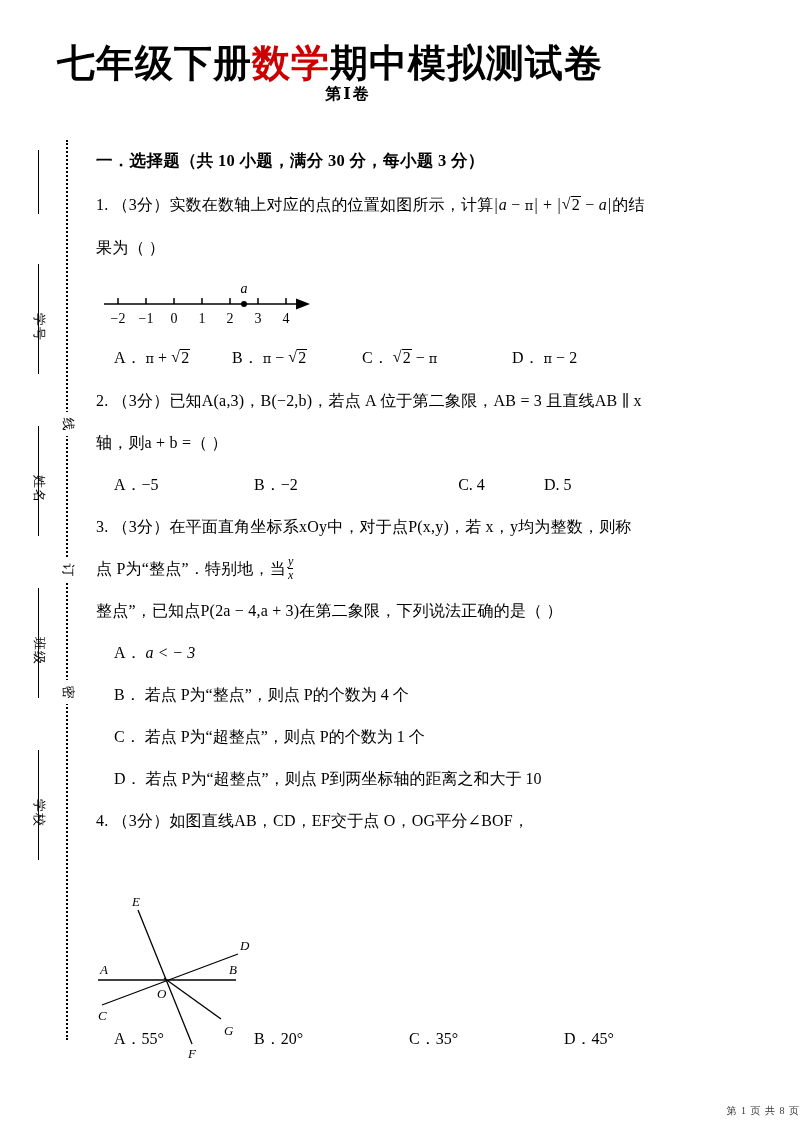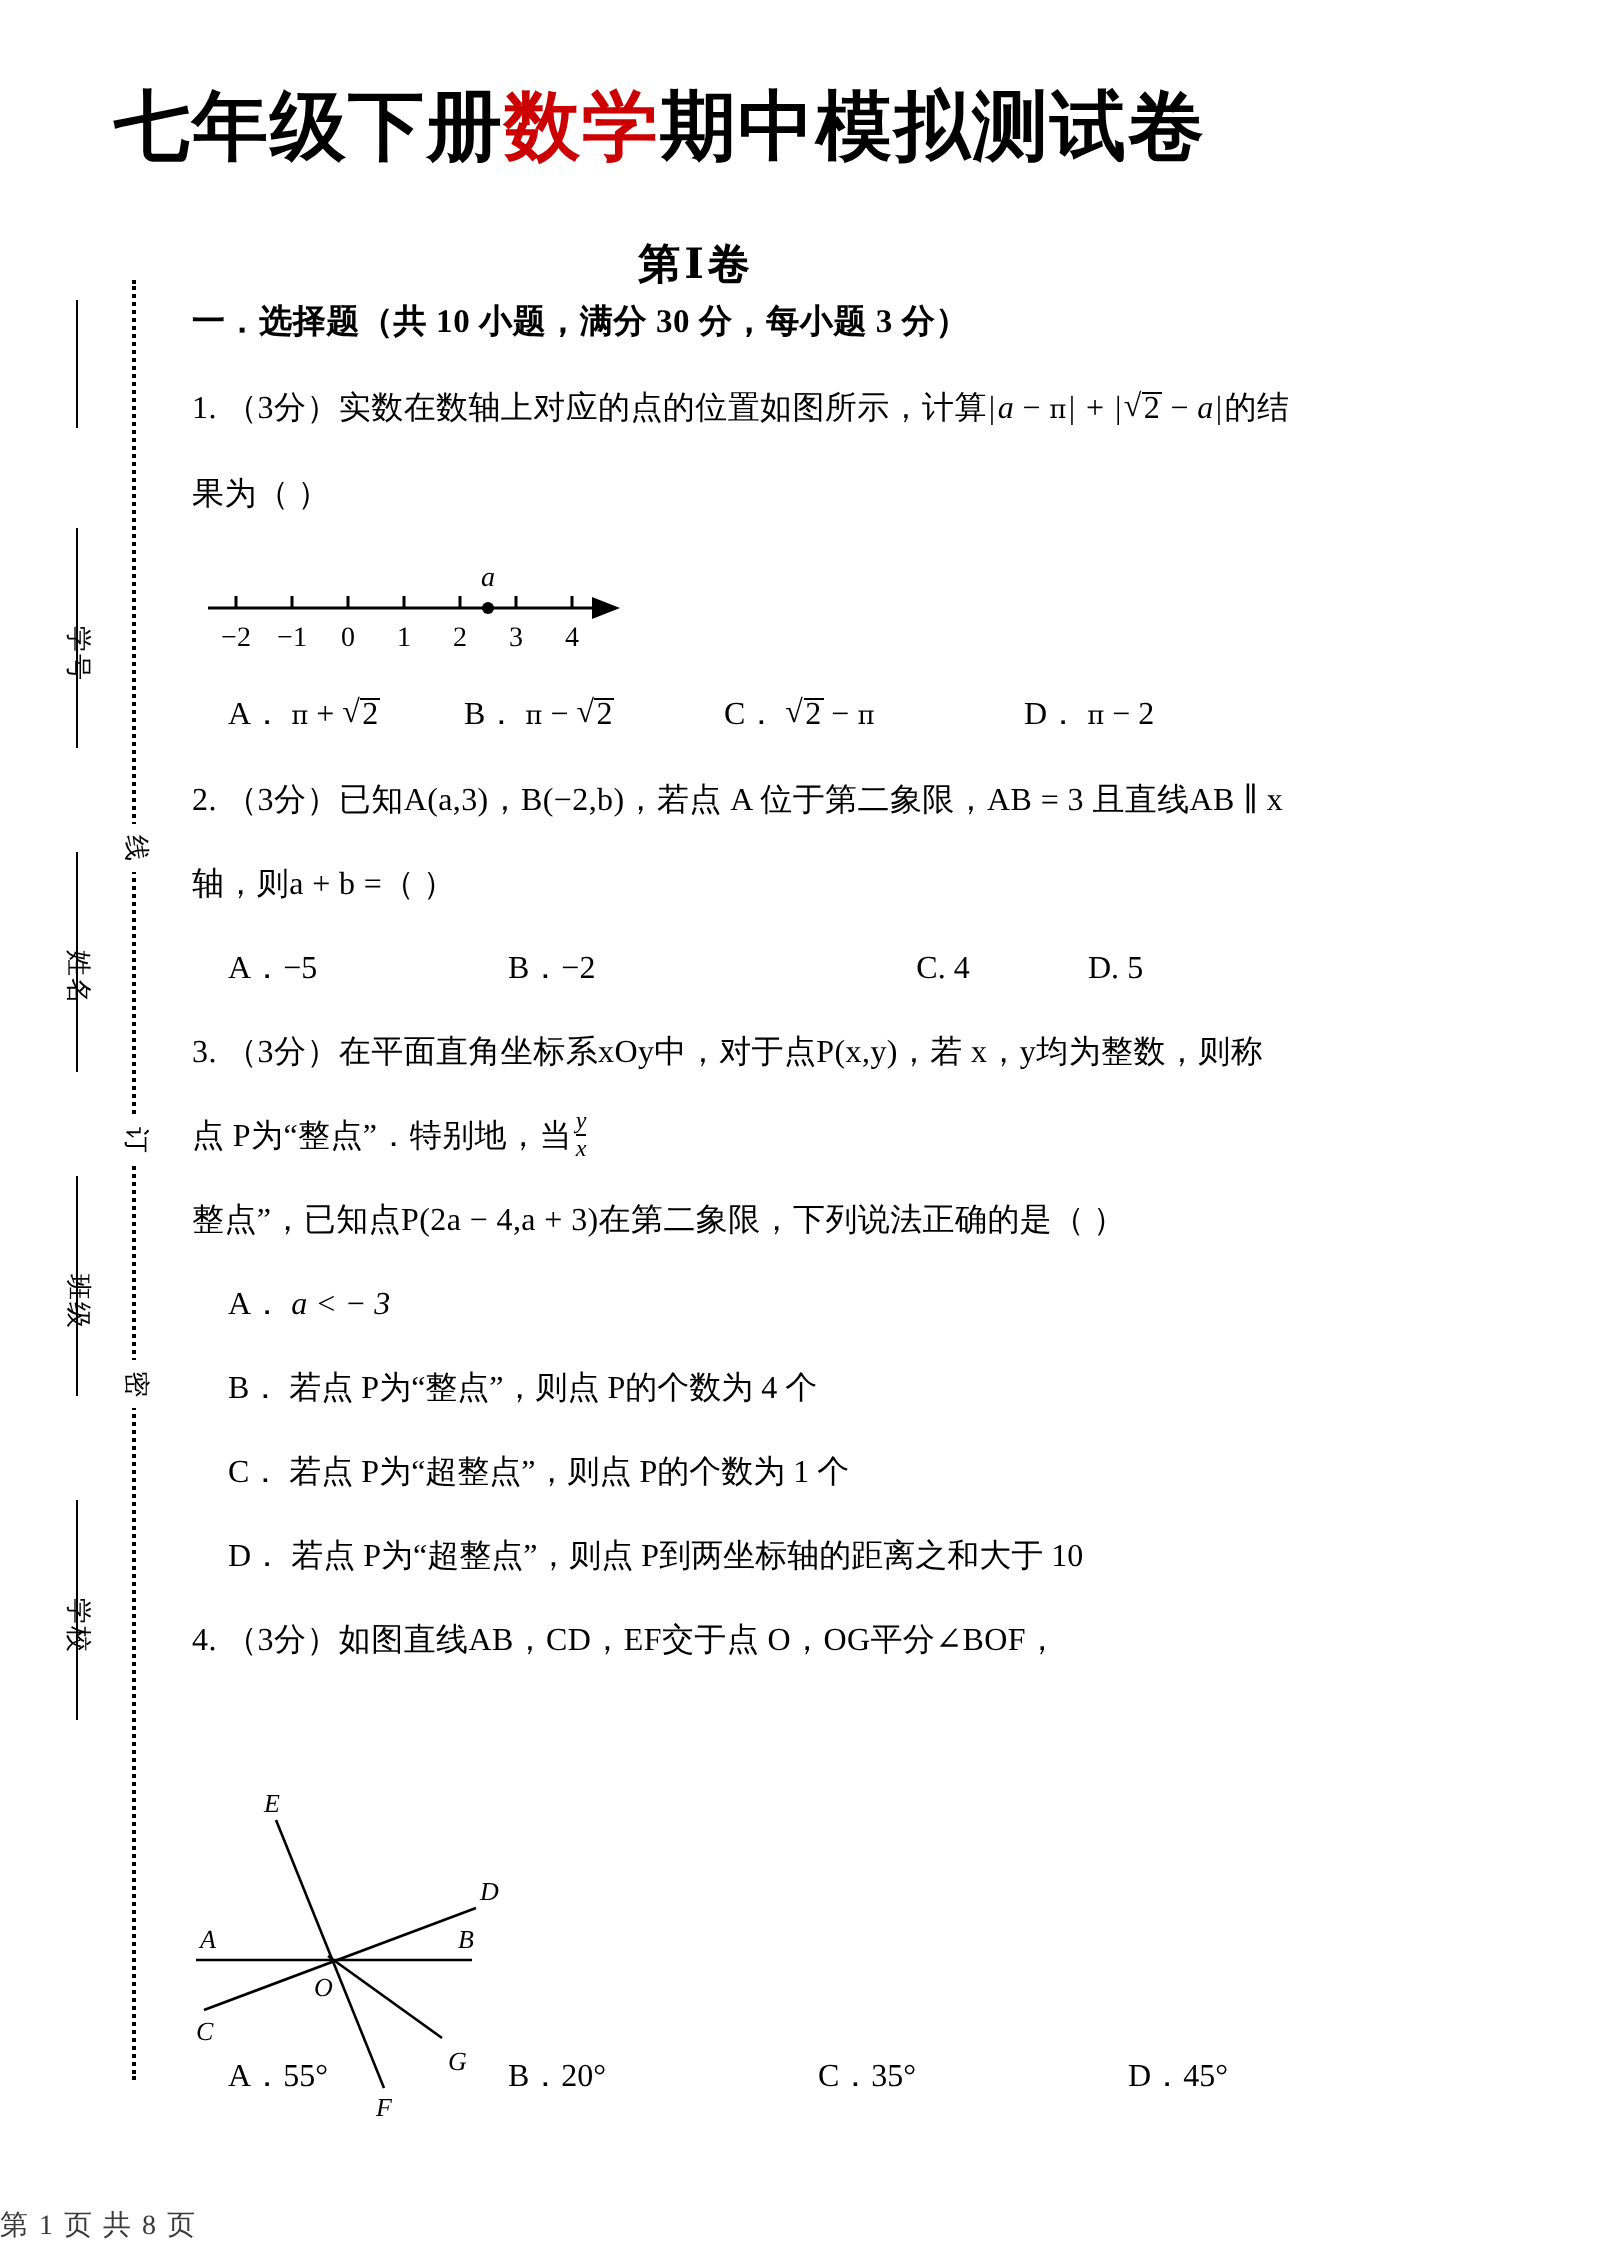--- a/index.html
+++ b/index.html
@@ -30,24 +30,24 @@
     font-weight: bold;
     font-size: 38px;
     letter-spacing: 1px;
     white-space: nowrap;
   }
   .title .accent { color: #cc0000; }
 
   .subtitle {
     position: absolute;
     left: 0;
-    top: 118px;
+    top: 84px;
     width: 696px;
     text-align: center;
-    font-size: 21px;
+    font-size: 16px;
     font-weight: bold;
     letter-spacing: 2px;
   }
 
   
   .sidebar {
     position: absolute;
     left: 0;
     top: 140px;
     width: 90px;
@@ -179,22 +179,22 @@
     width: 180px;
     height: 172px;
   }
 
   
   .footer {
     position: absolute;
     left: 0;
     top: 1104px;
     width: 800px;
-    text-align: left;
-    font-size: 14px;
+    text-align: right;
+    font-size: 10px;
     color: #3a3a3a;
     letter-spacing: 1px;
   }
 </style>
 </head>
 <body>
 
 <div class="page">
 
   <div class="title">

